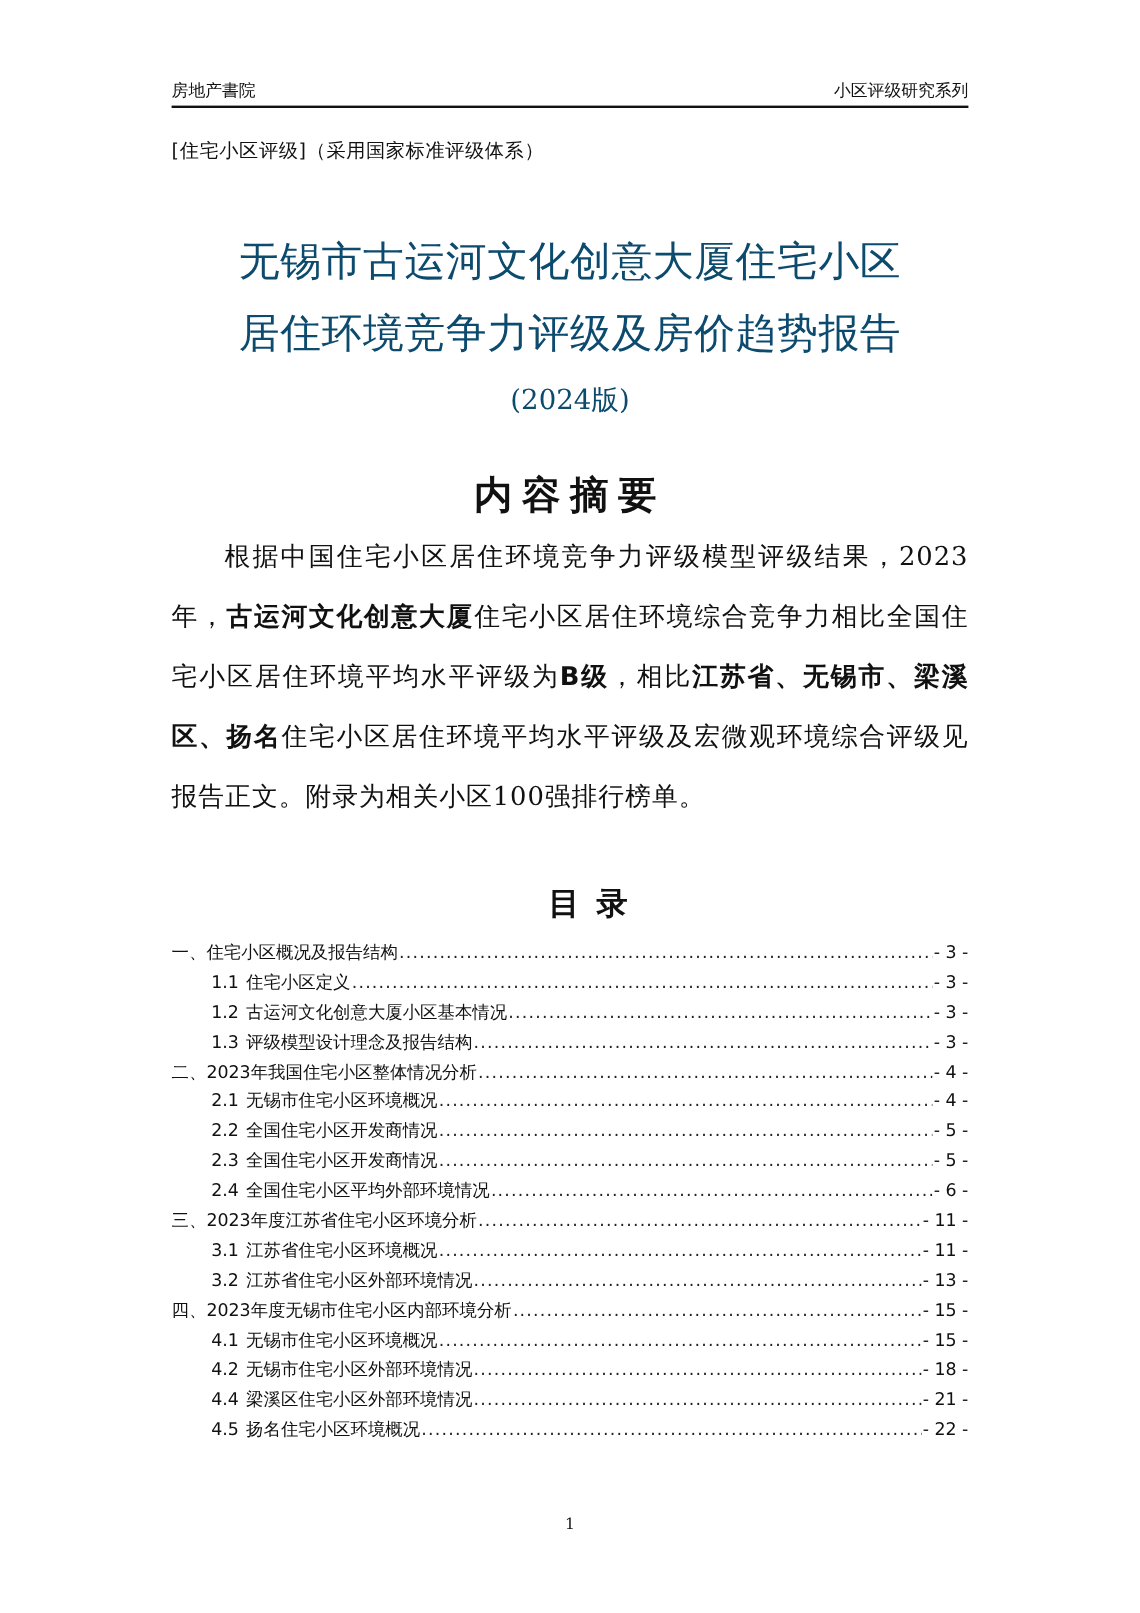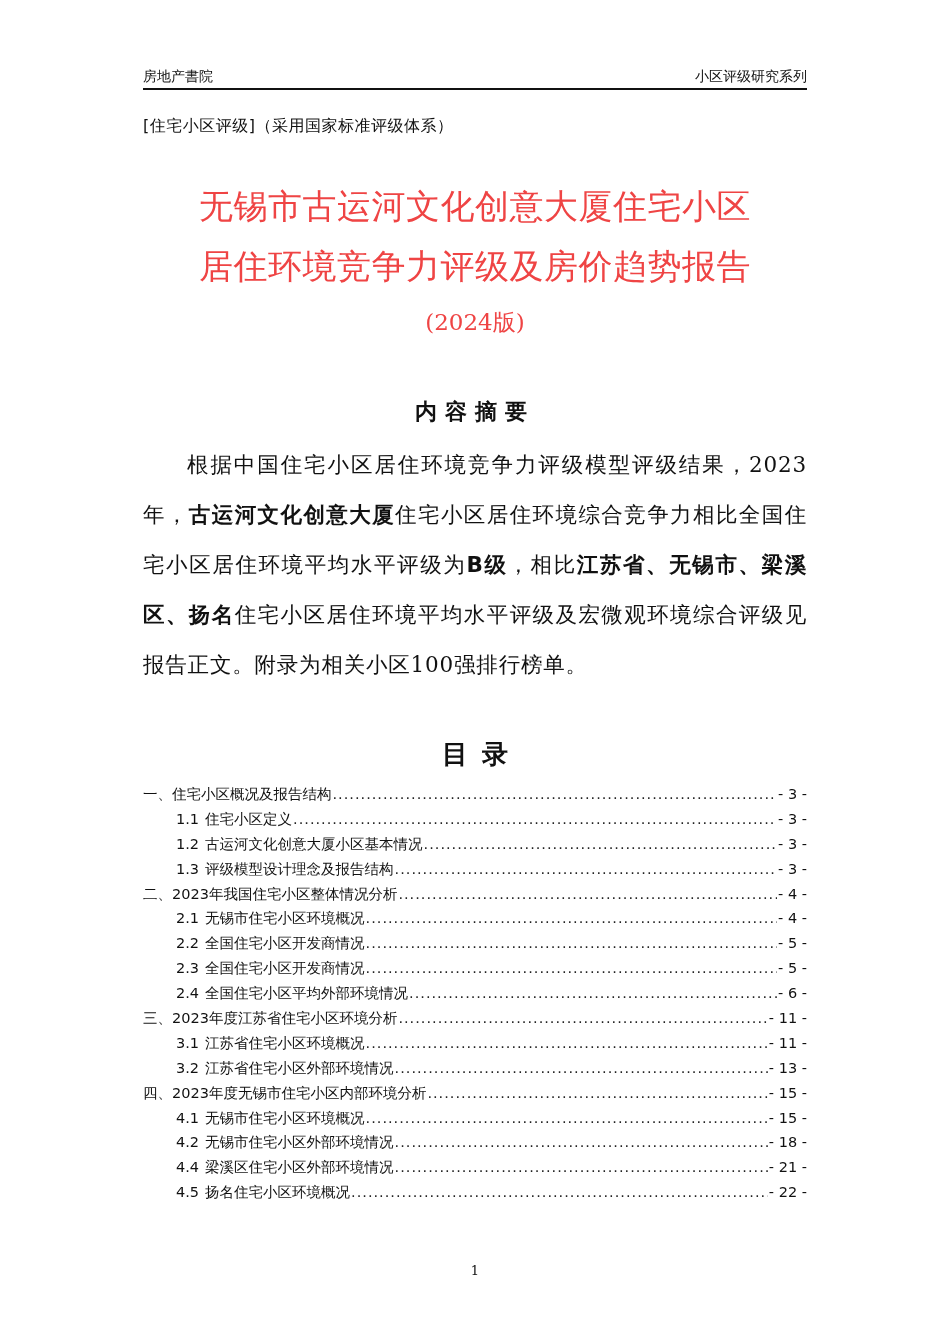--- a/index.html
+++ b/index.html
@@ -35,24 +35,24 @@
       top: 114px;
       font-family: "DejaVu Sans", "Liberation Sans", sans-serif;
       font-size: 16px;
       line-height: 24px;
       letter-spacing: 0.5px;
     }
 
     .title-block {
       position: absolute;
       left: 143px;
-      top: 176px;
-      width: 664px;
-      text-align: center;
-      color: #ef4444;
+      top: 188px;
+      width: 664px;
+      text-align: center;
+      color: #0c4a6e;
     }
     .title-line {
       font-family: "DejaVu Sans", "Liberation Sans", sans-serif;
       font-size: 34px;
       line-height: 60px;
       letter-spacing: 0.5px;
       white-space: nowrap;
     }
     .title-edition {
       font-family: "DejaVu Serif", "Liberation Serif", serif;
@@ -62,21 +62,21 @@
     }
 
     .abstract-heading {
       position: absolute;
       left: 143px;
       top: 392px;
       width: 664px;
       text-align: center;
       font-family: "DejaVu Sans", "Liberation Sans", sans-serif;
       font-weight: bold;
-      font-size: 22px;
+      font-size: 32px;
       line-height: 40px;
       letter-spacing: 8px;
     }
 
     .abstract-body {
       position: absolute;
       left: 143px;
       top: 440px;
       width: 664px;
       font-size: 21.5px;
@@ -85,21 +85,21 @@
       text-indent: 44px;
       letter-spacing: 0.8px;
     }
     .abstract-body b {
       font-family: "DejaVu Sans", "Liberation Sans", sans-serif;
       font-weight: bold;
     }
 
     .toc-heading {
       position: absolute;
-      left: 143px;
+      left: 158px;
       top: 734px;
       width: 664px;
       text-align: center;
       font-family: "DejaVu Sans", "Liberation Sans", sans-serif;
       font-weight: bold;
       font-size: 26px;
       line-height: 40px;
       letter-spacing: 14px;
       text-indent: 14px;
     }

